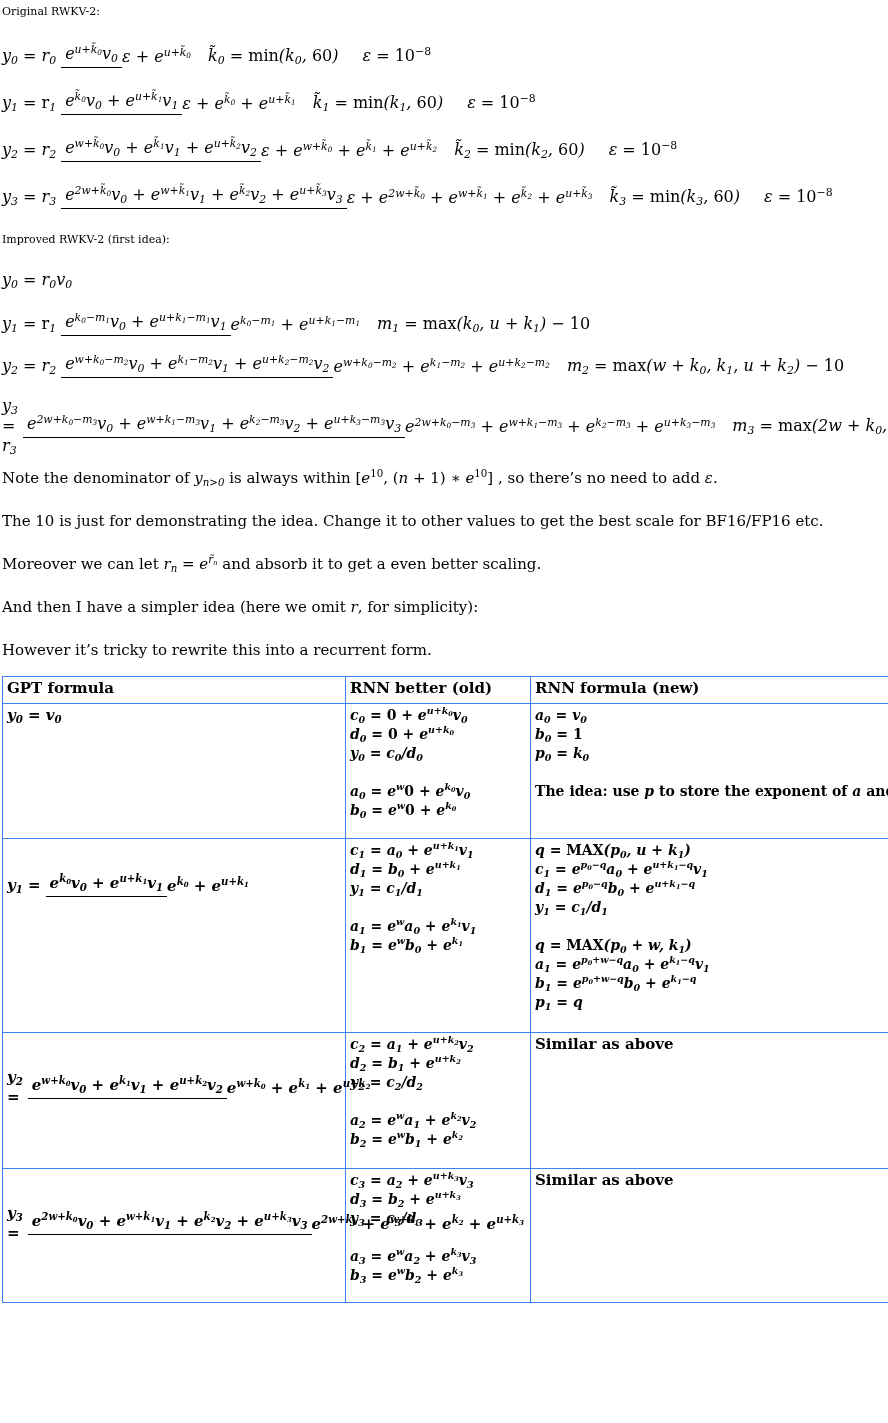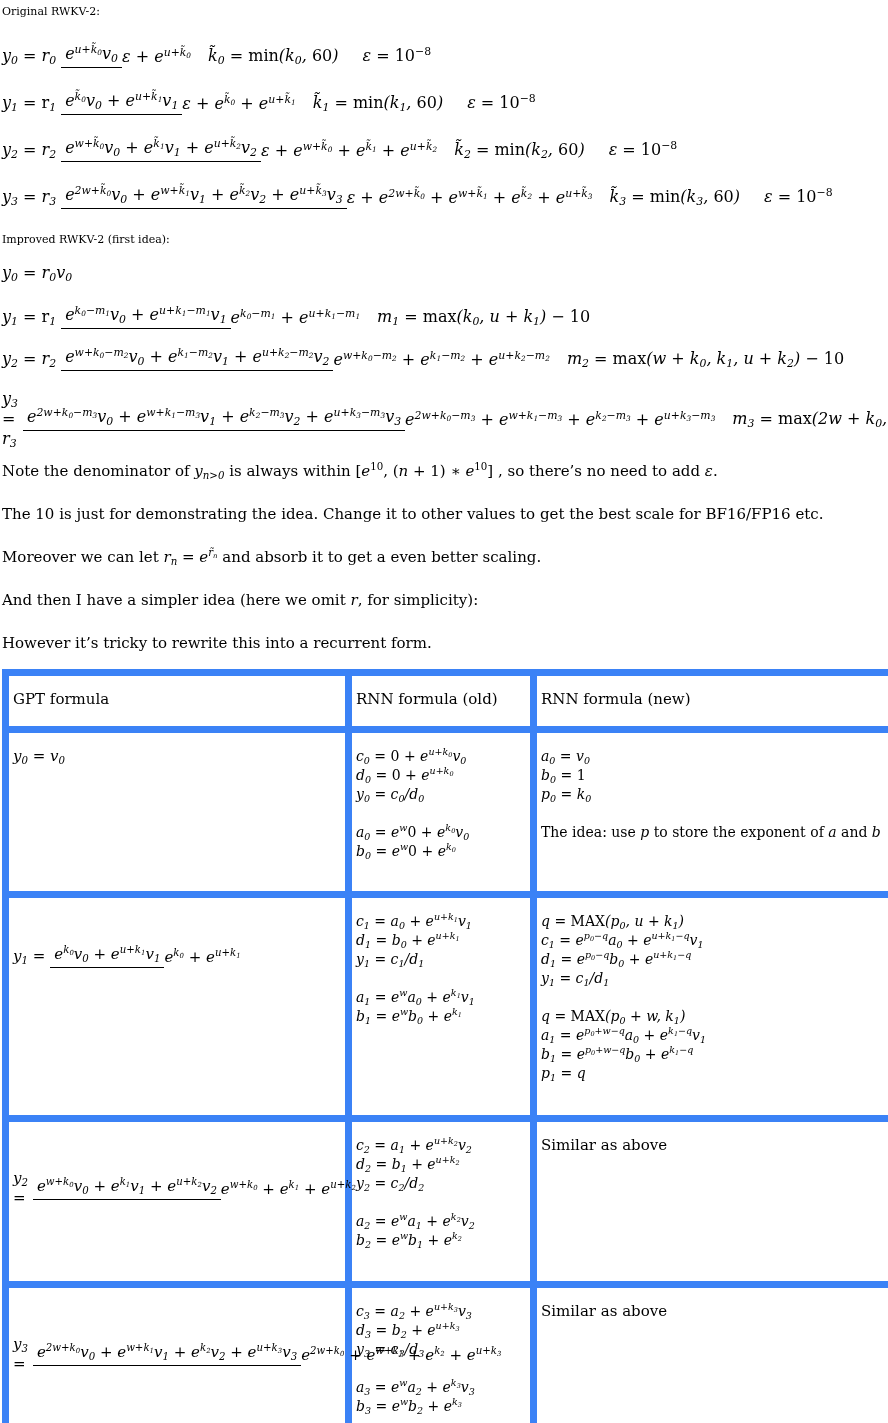--- a/index.html
+++ b/index.html
@@ -23,28 +23,28 @@
   .fblock { display:flex; align-items:center; font-size:16px; line-height:20px; }
   .oF { margin-top:23px; }
   .iF { margin-top:18px; }
   #iF1 { margin-top:23px; }
   .frac { display:inline-flex; flex-direction:row; align-items:center; text-align:center; margin-left:5px;justify-content:space-between; }
   .frac .num { border-bottom:1px solid #000; padding:0 4px 3px 4px; white-space:nowrap; }
   .frac .den { padding-top:2px; white-space:nowrap; }
   .cond1 { margin-left:17px; white-space:nowrap; }
   .cond2 { margin-left:24px; white-space:nowrap; }
 
-  .iline { margin-top:14px; line-height:19px; font-size:16px; }
+  .iline { margin-top:21px; line-height:19px; font-size:16px; }
   #h-improved { margin-top:21px; }
 
   .para { margin-top:24px; line-height:19px; font-size:15px; font-style:normal; }
   #p-note { margin-top:13px; }
 
   table.cmp { border-collapse:collapse; width:888px; margin-top:16px; table-layout:fixed; }
-  table.cmp td { border:7px solid #3b82f6; padding:14px 4px; text-align:left; vertical-align:top; }
+  table.cmp td { border:1px solid #3b82f6; padding:2px 4px; text-align:left; vertical-align:top;font-weight:bold; }
   td.hdr { height:22px; font-size:15px; font-style:normal; }
   .cell-lines { font-size:14px; line-height:19px; }
   .mline { white-space:nowrap; }
   .mgap { height:19px; }
   td.gpt-cell { vertical-align:middle; font-size:15px; }
   .gline { display:flex; align-items:center; line-height:20px; }
   td.vmid { vertical-align:middle; font-size:15px; font-style:normal; }
 </style>
 </head>
 <body>
@@ -132,21 +132,21 @@
 
   <table class="cmp">
     <colgroup>
         <col style="width:343px">
         <col style="width:185px">
         <col style="width:360px">
       </colgroup>
     <tbody>
         <tr>
       <td class="hdr">GPT formula</td>
-      <td class="hdr">RNN formula (old)</td>
+      <td class="hdr">RNN better (old)</td>
       <td class="hdr">RNN formula (new)</td>
     </tr>
     <tr>
       <td class="gpt-cell" style="height:130px">
         <span class="math">y<sub>0</sub> = v<sub>0</sub></span>
       </td>
       <td class="cell-lines math">
             <div class="mline">c<sub>0</sub> = <span class="rm">0</span> + e<sup>u+k<sub>0</sub></sup>v<sub>0</sub></div>
             <div class="mline">d<sub>0</sub> = <span class="rm">0</span> + e<sup>u+k<sub>0</sub></sup></div>
             <div class="mline">y<sub>0</sub> = c<sub>0</sub>/d<sub>0</sub></div>

